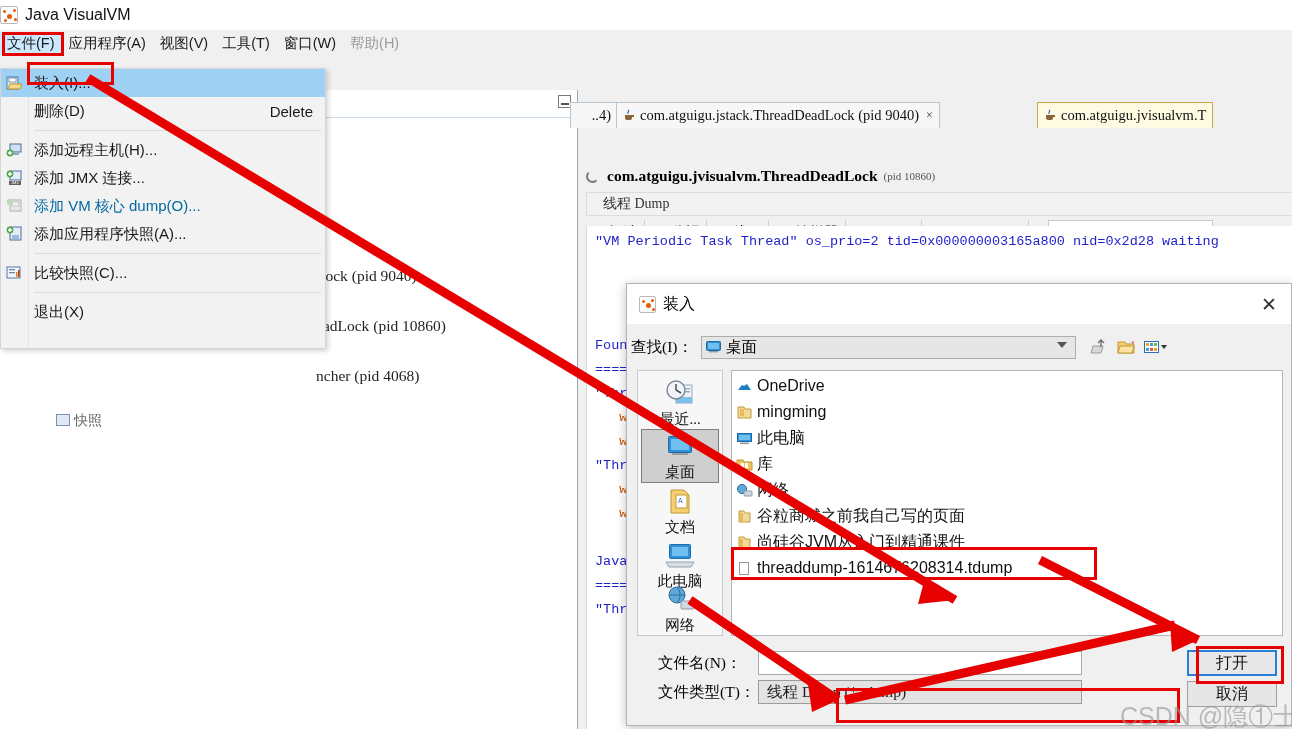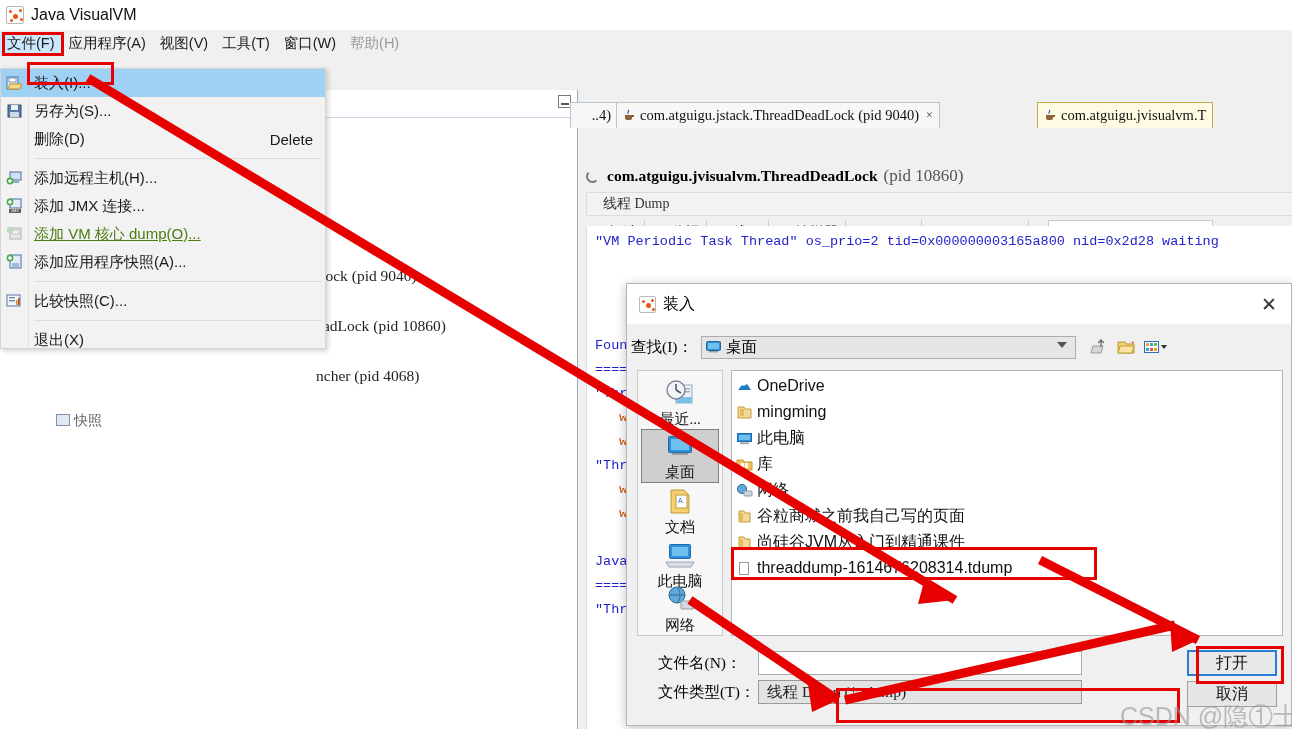--- a/index.html
+++ b/index.html
@@ -8,21 +8,21 @@
     width:1292px; height:729px; position:relative; overflow:hidden;
     background:#ffffff;
     font-family:"Liberation Sans","DejaVu Sans",sans-serif;
     font-size:13px; color:#000;
   }
   
   #app { position:absolute; inset:0; background:#f0f0f0; }
 
   .titlebar {
     position:absolute; left:0; top:0; width:1292px; height:30px;
-    background:#ffffff; display:flex; align-items:center; padding-left:6px;
+    background:#ffffff; display:flex; align-items:center; 
   }
   .title-icon {
     width:18px; height:18px; margin-right:7px; position:relative;
     border:1px solid #b9b9b9; background:#fdfdfd; border-radius:2px;
     flex:0 0 auto;
   }
   .title-icon i {
     position:absolute; background:#e8590c; border-radius:50%;
   }
   .title-icon i:nth-child(1){width:5px;height:5px;left:6px;top:7px;}
@@ -51,21 +51,21 @@
   }
   .dropdown .gutter {
     position:absolute; left:0; top:0; width:28px; height:100%;
     background:#f2f2f2; border-right:1px solid #e4e4e4;
   }
   .mrow {
     position:relative; height:28px; display:flex; align-items:center;
     font-size:15px; color:#1a1a1a; padding-left:33px; z-index:2;
   }
   .mrow.sel { background:#9fd1f5; }
-  .mrow.disabled { color:#4d7c0f;text-decoration:underline; }
+  .mrow.disabled { color:#0369a1; }
   .mrow .acc { margin-left:auto; padding-right:12px; font-size:15px; }
   .msep { height:1px; background:#dcdcdc; margin:5px 4px 5px 33px; }
   .micon {
     position:absolute; left:5px; top:50%; transform:translateY(-50%);
     width:18px; height:16px; z-index:3;
   }
 
   
   .leftpanel {
     position:absolute; left:0; top:90px; width:578px; height:639px;
@@ -129,21 +129,21 @@
   .stab.active {
     background:#fff; border:1px solid #c9c9c9; border-bottom:1px solid #fff;
   }
 
   .docheader {
     position:absolute; left:586px; top:163px; width:706px; height:26px;
     display:flex; align-items:center;
     font-family:"Liberation Serif","DejaVu Serif",serif;
   }
   .docheader .bold { font-weight:bold; font-size:15.5px; }
-  .docheader .pid { font-size:17px; color:#555; margin-left:6px; }
+  .docheader .pid { font-size:11px; color:#555; margin-left:6px; }
   .spinner {
     width:13px; height:13px; margin-right:8px; border-radius:50%;
     border:2px solid #777; border-top-color:transparent; border-right-color:transparent;
   }
   .dumpbar {
     position:absolute; left:586px; top:192px; width:706px; height:24px;
     background:#f2f2f2; border:1px solid #dcdcdc; border-right:none;
     display:flex; align-items:center; padding-left:16px;
     font-family:"Liberation Serif","DejaVu Serif",serif; font-size:14px; color:#333;
   }
@@ -435,30 +435,20 @@
       <span class="micon">
         <svg width="18" height="16" viewBox="0 0 18 16">
             <rect x="1" y="2" width="11" height="12" fill="#dde7f2" stroke="#5878a0"></rect>
             <rect x="3" y="3" width="7" height="4" fill="#fff" stroke="#5878a0" stroke-width=".7"></rect>
             <path d="M4 9h12l-2 5H2z" fill="#f7d98a" stroke="#b99432"></path>
           </svg>
       </span>
       <span>装入(I)...</span>
     </div>
 
-    <div class="mrow">
-      <span class="micon">
-        <svg width="18" height="16" viewBox="0 0 18 16">
-            <rect x="2" y="2" width="13" height="12" fill="#5878a0" stroke="#33506f"></rect>
-            <rect x="5" y="2" width="7" height="5" fill="#e8eef6"></rect>
-            <rect x="4" y="9" width="9" height="5" fill="#cdd9e8"></rect>
-          </svg>
-      </span>
-      <span>另存为(S)...</span>
-    </div>
 
     <div class="mrow">
       <span>删除(D)</span>
       <span class="acc">Delete</span>
     </div>
 
     <div class="msep"></div>
 
     <div class="mrow">
       <span class="micon">

